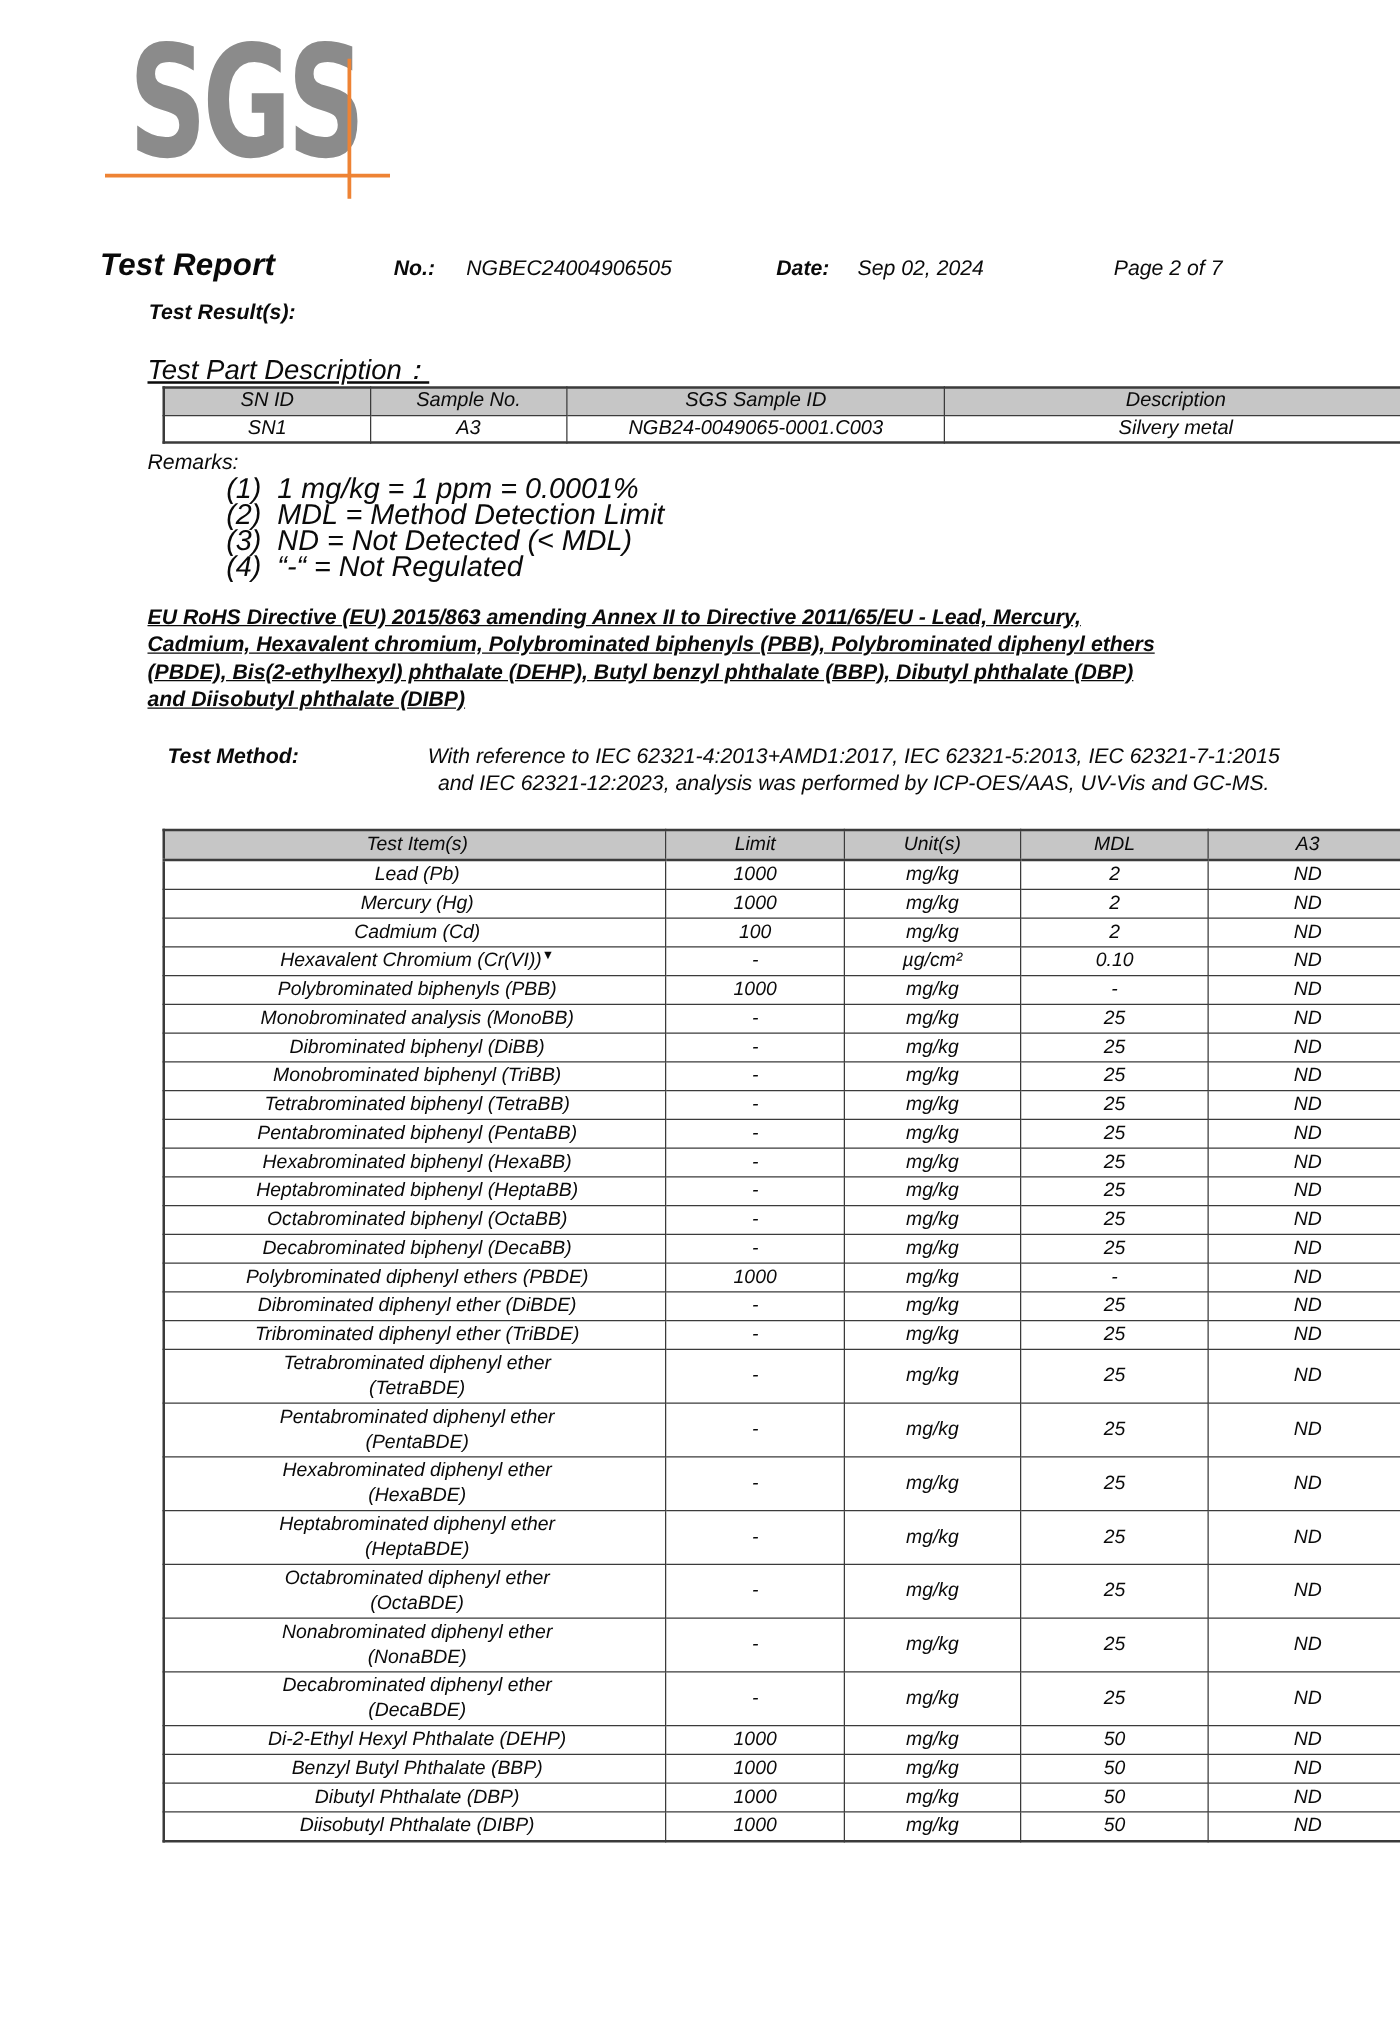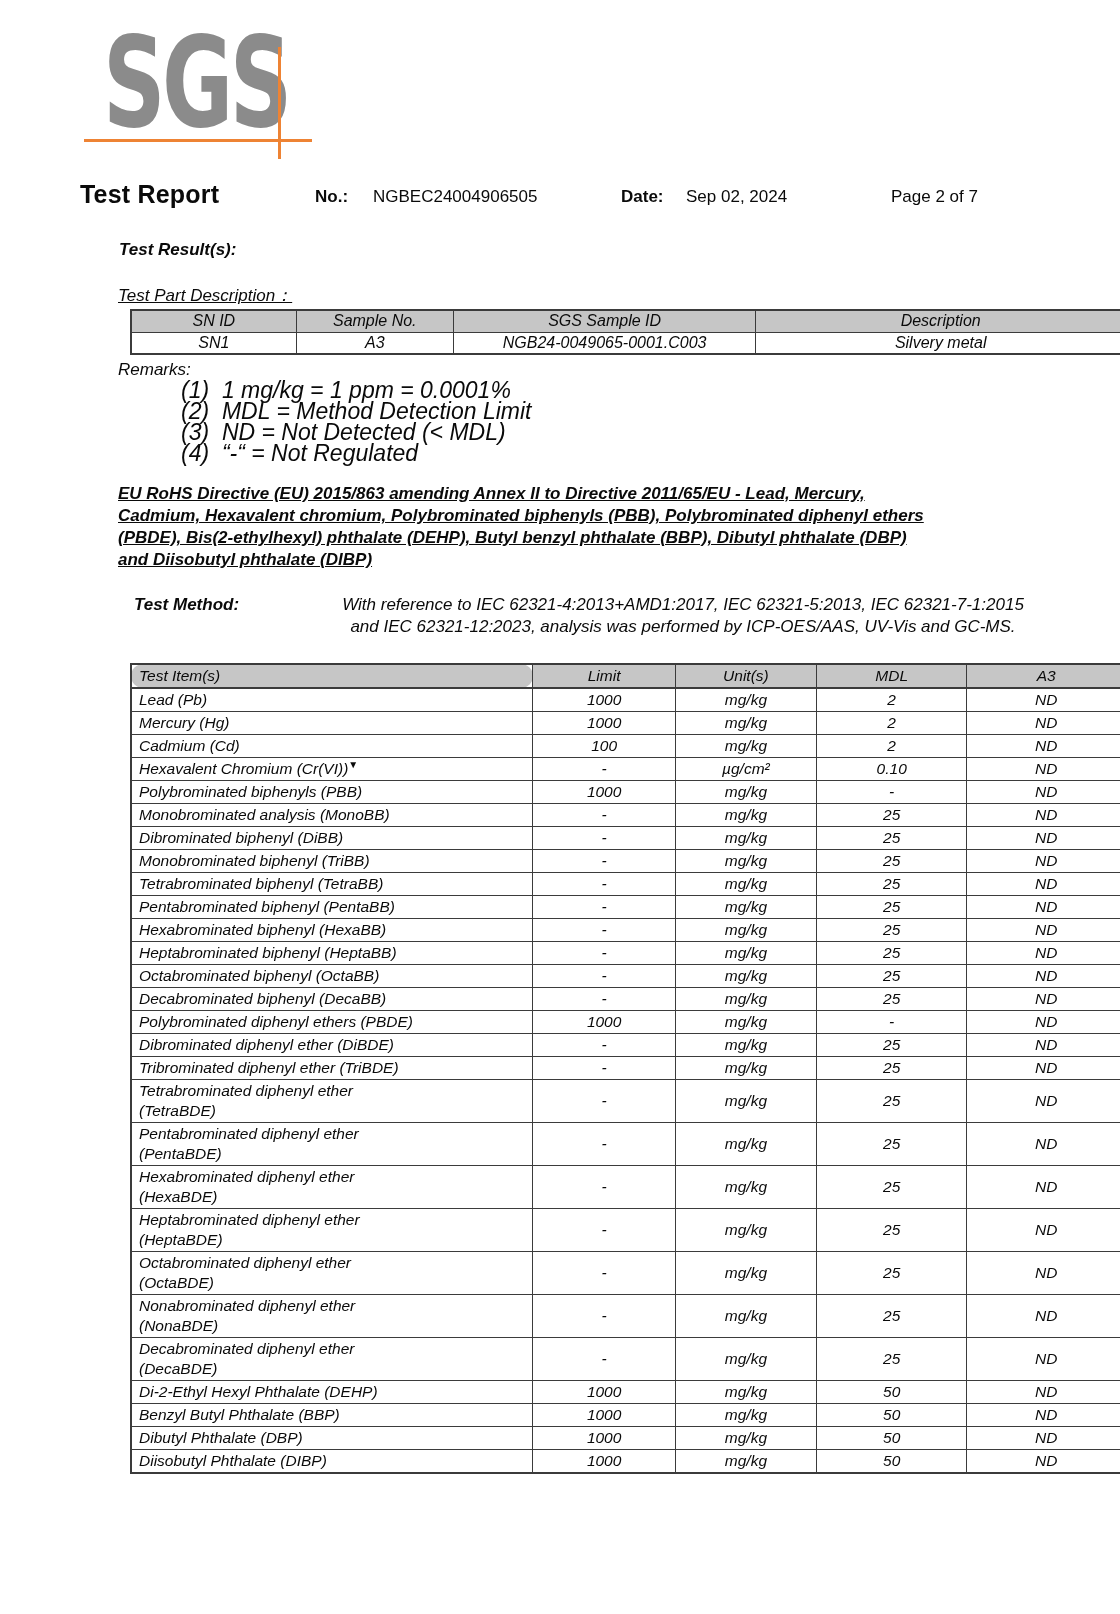--- a/index.html
+++ b/index.html
@@ -13,33 +13,33 @@
   .logo-text {
     position:absolute; left:103px; top:28px;
     font-family:"DejaVu Sans", sans-serif;
     font-size:124px; font-weight:bold; line-height:0.9;
     letter-spacing:-5px; color:#8b8b8b;
     transform:scaleX(0.70); transform-origin:0 0;
   }
   .logo-hline { position:absolute; left:84px; top:139px; width:228px; height:3px; background:#ee8334; }
   .logo-vline { position:absolute; left:278px; top:47px; width:3px; height:112px; background:#ee8334; }
   
-  .report-header { position:absolute; left:80px; top:180px; width:1000px; height:34px; }
+  .report-header { position:absolute; left:80px; top:198px; width:1000px; height:34px;font-style:italic; }
   .report-title { position:absolute; left:0; top:0; font-size:25px; font-weight:bold; letter-spacing:0.2px; }
   .hdr-label { position:absolute; top:7px; font-size:17px; font-weight:bold; }
   .hdr-value { position:absolute; top:7px; font-size:17px; }
   .no-label   { left:235px; }
   .no-value   { left:293px; }
   .date-label { left:541px; }
   .date-value { left:606px; }
   .page-indicator { position:absolute; top:7px; left:811px; font-size:17px; }
   
   .content { position:absolute; left:114px; top:240px; width:997px;font-style:italic; }
   .test-results-heading { font-size:17px; font-weight:bold; line-height:20px; padding-left:5px; }
-  .part-desc-heading { margin-top:26px; font-size:17px; line-height:20px; text-decoration:underline; padding-left:4px; }
+  .part-desc-heading { margin-top:26px; font-size:22px; line-height:20px; text-decoration:underline; padding-left:4px; }
   
   table { border-collapse:collapse; width:100%;margin-left:16px; }
   .part-table { margin-top:3px; border:2px solid #3b3b3b; }
   .part-table th, .part-table td {
     border:1px solid #3b3b3b; height:22px; line-height:20px;
     font-size:16px; text-align:center; padding:0 4px; font-weight:normal;
   }
   .part-table th { background:#c6c6c6; }
   
   .remarks-label { margin-top:4px; font-size:17px; line-height:21px; padding-left:4px; }
@@ -53,21 +53,21 @@
   .test-method { display:flex; margin-top:23px; padding-left:4px;text-align:center; }
   .tm-label { width:137px; font-size:17px; font-weight:bold; line-height:22px; flex:0 0 137px; }
   .tm-text { font-size:17px; line-height:22px; white-space:pre-line; flex:1; }
   
   .results-table { margin-top:25px; border:2px solid #3b3b3b; }
   .results-table th, .results-table td {
     border:1px solid #3b3b3b; font-size:15.5px; line-height:20px;
     text-align:center; padding:1px 4px; height:22px; font-weight:normal;
   }
   .results-table th { background:#c6c6c6; border-bottom:2px solid #3b3b3b; }
-  .results-table th.item-col, .results-table td.item-cell { text-align:left; padding-left:7px;border-radius:12px; }
+  .results-table th.item-col, .results-table td.item-cell { text-align:center; padding-left:7px; }
   .results-table td.item-cell { white-space:pre-line; }
   .results-table sup { font-size:10px; line-height:0; }
 </style>
 </head>
 <body>
 
 <div>
 
   <div>
     <div class="logo-text">SGS</div>

